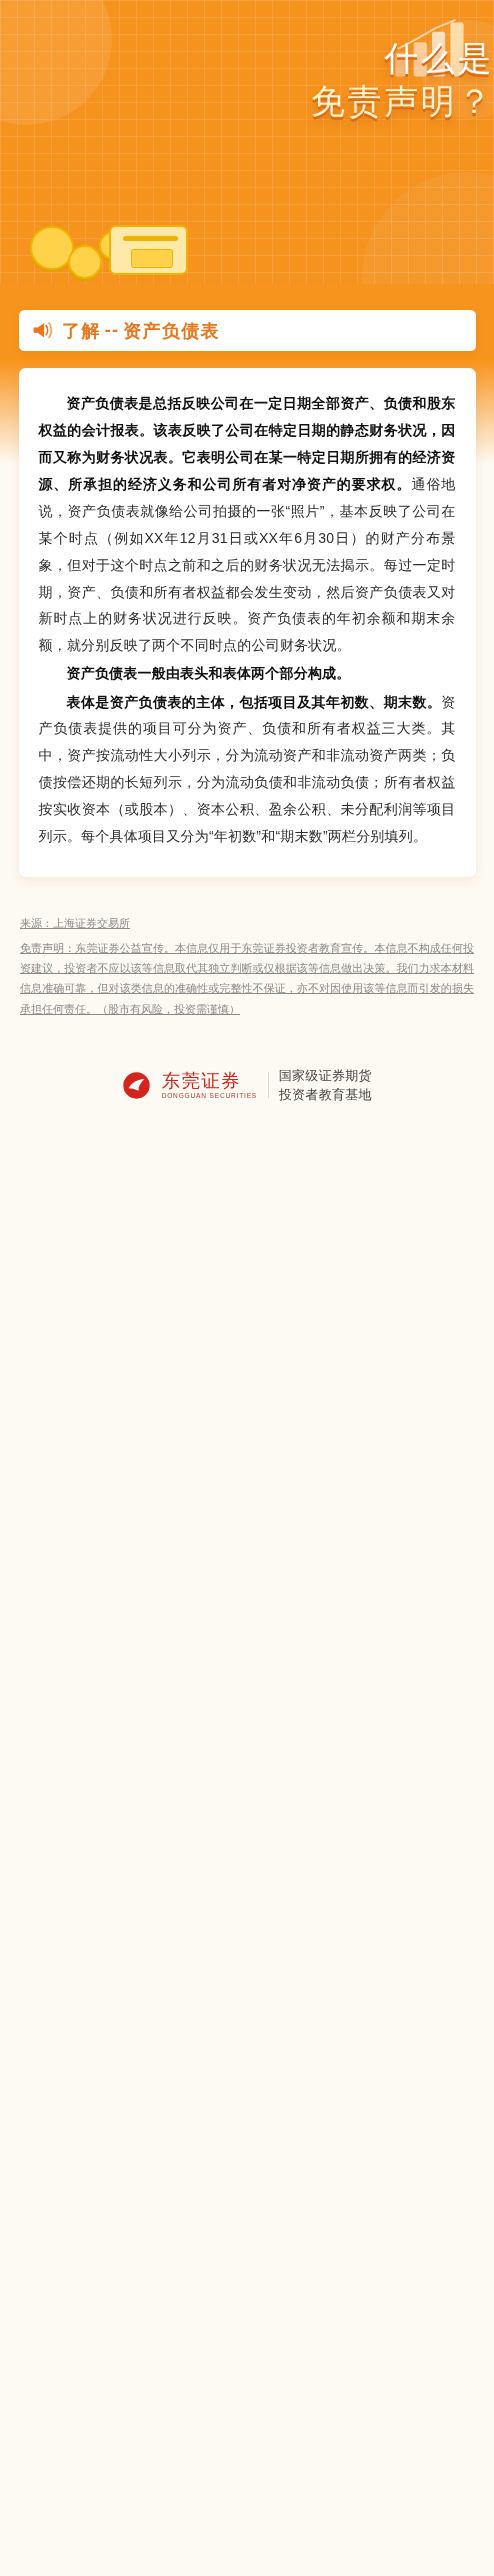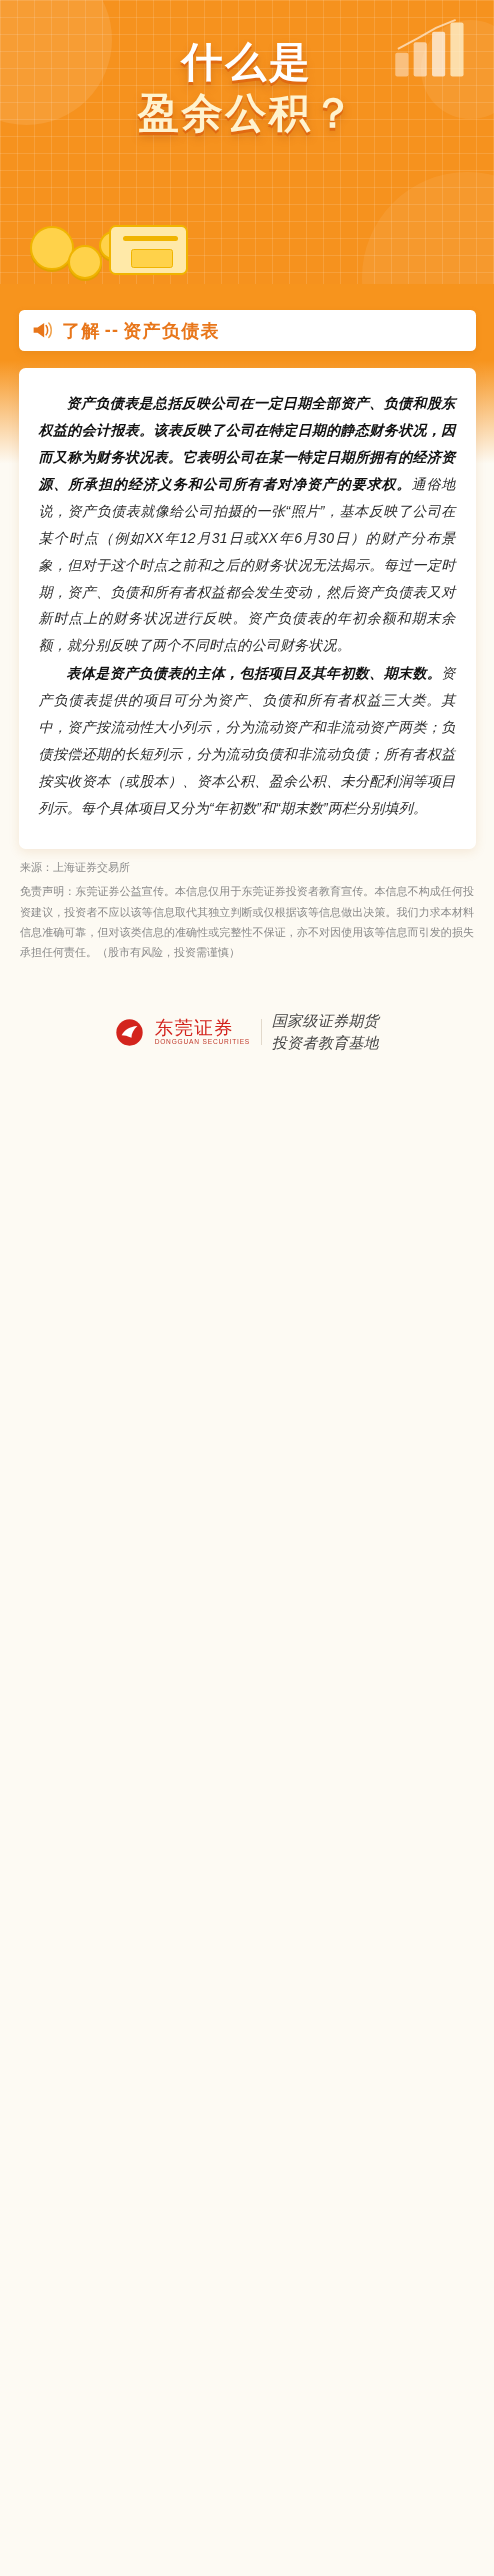--- a/index.html
+++ b/index.html
@@ -77,26 +77,27 @@
   }
   .chart-deco { position: absolute; right: 17px; top: 16px; width: 86px; height: 63px; opacity: .85; }
 
   .hero-title {
     position: relative;
     padding-top: 37px;
     text-align: center;
     z-index: 3;
   }
   .hero-title .line {
-    font-size: 41px;
-    font-weight: bold;
+    font-size: 34px;
+    font-weight: normal;
     letter-spacing: 2.6px;
     line-height: 1.25;
     color: #ffffff;
     text-shadow: 0 3.3px 0 #e06a12, 0 4.6px 8px rgba(150,60,0,.35);
+    text-align: right;
   }
   .hero-title .line2 { color: #fff3cf; }
 
   
   .label-bar {
     position: relative;
     margin: 26px 18.5px 0;
     background: #ffffff;
     border-radius: 5.3px;
     height: 41px;
@@ -122,40 +123,40 @@
 
   
   .card {
     position: relative;
     margin: 17px 18.5px 0;
     background: #ffffff;
     border-radius: 6.6px;
     padding: 22.4px 20px 26px;
     box-shadow: 0 2.6px 10.5px rgba(190,120,40,.14);
     z-index: 3;
-    font-style: italic;
   }
   .card p {
     font-size: 14px;
     line-height: 1.92;
     color: #2b2b2b;
     text-align: justify;
     text-indent: 2em;
     margin-bottom: 1.3px;
     letter-spacing: 0.2px;
   }
   .card p b { font-weight: bold; color: #111; }
 
   
   .notes {
-    margin: 8px 20px 0;
+    margin: 36px 20px 0;
     color: #8a8a8a;
     font-size: 11px;
     line-height: 1.85;
     text-align: justify;
+    text-decoration: underline;
   }
   .notes .src { margin-bottom: 4px; }
 
   
   .brand {
     margin-top: 30px;
     padding: 17px 0 26px;
     display: flex;
     align-items: center;
     justify-content: center;
@@ -168,21 +169,21 @@
   .brand .logo-cn {
     font-size: 18.5px; font-weight: normal; color: #d3241d; letter-spacing: 1.3px;
   }
   .brand .logo-en {
     font-size: 6.6px; color: #c0392b; letter-spacing: 0.8px; margin-top: 2px;
   }
   .brand .divider {
     width: 0.7px; height: 26px; background: #e2d9cb;
   }
   .brand .base-text {
-    font-size: 15px; color: #444; line-height: 1.5; letter-spacing: 0.3px; font-style: italic;
+    font-size: 13px; color: #444; line-height: 1.5; letter-spacing: 0.3px;
   }
 </style>
 </head>
 <body>
 
 <div class="page">
 
   <div class="hero">
     <div class="hero-grid"></div>
     <div class="blob b1"></div>
@@ -192,21 +193,21 @@
     <svg class="chart-deco" viewBox="0 0 130 96">
       <rect x="6" y="56" width="20" height="36" rx="3" fill="#ffffff" opacity="0.5"></rect>
       <rect x="34" y="40" width="20" height="52" rx="3" fill="#ffffff" opacity="0.65"></rect>
       <rect x="62" y="24" width="20" height="68" rx="3" fill="#ffffff" opacity="0.8"></rect>
       <rect x="90" y="10" width="20" height="82" rx="3" fill="#fff3cf" opacity="0.9"></rect>
       <polyline points="10,50 40,34 68,18 98,6" fill="none" stroke="#ffffff" stroke-width="3" opacity="0.7"></polyline>
     </svg>
 
     <div class="hero-title">
       <div class="line">什么是</div>
-      <div class="line line2">盈余公积？</div>
+      <div class="line line2">免责声明？</div>
     </div>
 
     <div class="coin-cluster">
       <div class="coin c1"></div>
       <div class="coin c2"></div>
       <div class="coin c3"></div>
       <div class="coin-slot"></div>
     </div>
   </div>
 
@@ -219,20 +220,23 @@
     <span class="txt">了解</span>
     <span class="txt sep">--</span>
     <span class="txt">资产负债表</span>
   </div>
 
   <div class="card">
     <p>
       <b>资产负债表是总括反映公司在一定日期全部资产、负债和股东权益的会计报表。该表反映了公司在特定日期的静态财务状况，因而又称为财务状况表。它表明公司在某一特定日期所拥有的经济资源、所承担的经济义务和公司所有者对净资产的要求权。</b><span>通俗地说，资产负债表就像给公司拍摄的一张“照片”，基本反映了公司在某个时点（例如XX年12月31日或XX年6月30日）的财产分布景象，但对于这个时点之前和之后的财务状况无法揭示。每过一定时期，资产、负债和所有者权益都会发生变动，然后资产负债表又对新时点上的财务状况进行反映。资产负债表的年初余额和期末余额，就分别反映了两个不同时点的公司财务状况。</span>
     </p>
     <p>
+      <b>资产负债表一般由表头和表体两个部分构成。</b>
+    </p>
+    <p>
       <b>表体是资产负债表的主体，包括项目及其年初数、期末数。</b><span>资产负债表提供的项目可分为资产、负债和所有者权益三大类。其中，资产按流动性大小列示，分为流动资产和非流动资产两类；负债按偿还期的长短列示，分为流动负债和非流动负债；所有者权益按实收资本（或股本）、资本公积、盈余公积、未分配利润等项目列示。每个具体项目又分为“年初数”和“期末数”两栏分别填列。</span>
     </p>
   </div>
 
   <div class="notes">
     <div class="src">来源：上海证券交易所</div>
     <div>免责声明：东莞证券公益宣传。本信息仅用于东莞证券投资者教育宣传。本信息不构成任何投资建议，投资者不应以该等信息取代其独立判断或仅根据该等信息做出决策。我们力求本材料信息准确可靠，但对该类信息的准确性或完整性不保证，亦不对因使用该等信息而引发的损失承担任何责任。（股市有风险，投资需谨慎）</div>
   </div>
 
   <div class="brand">

